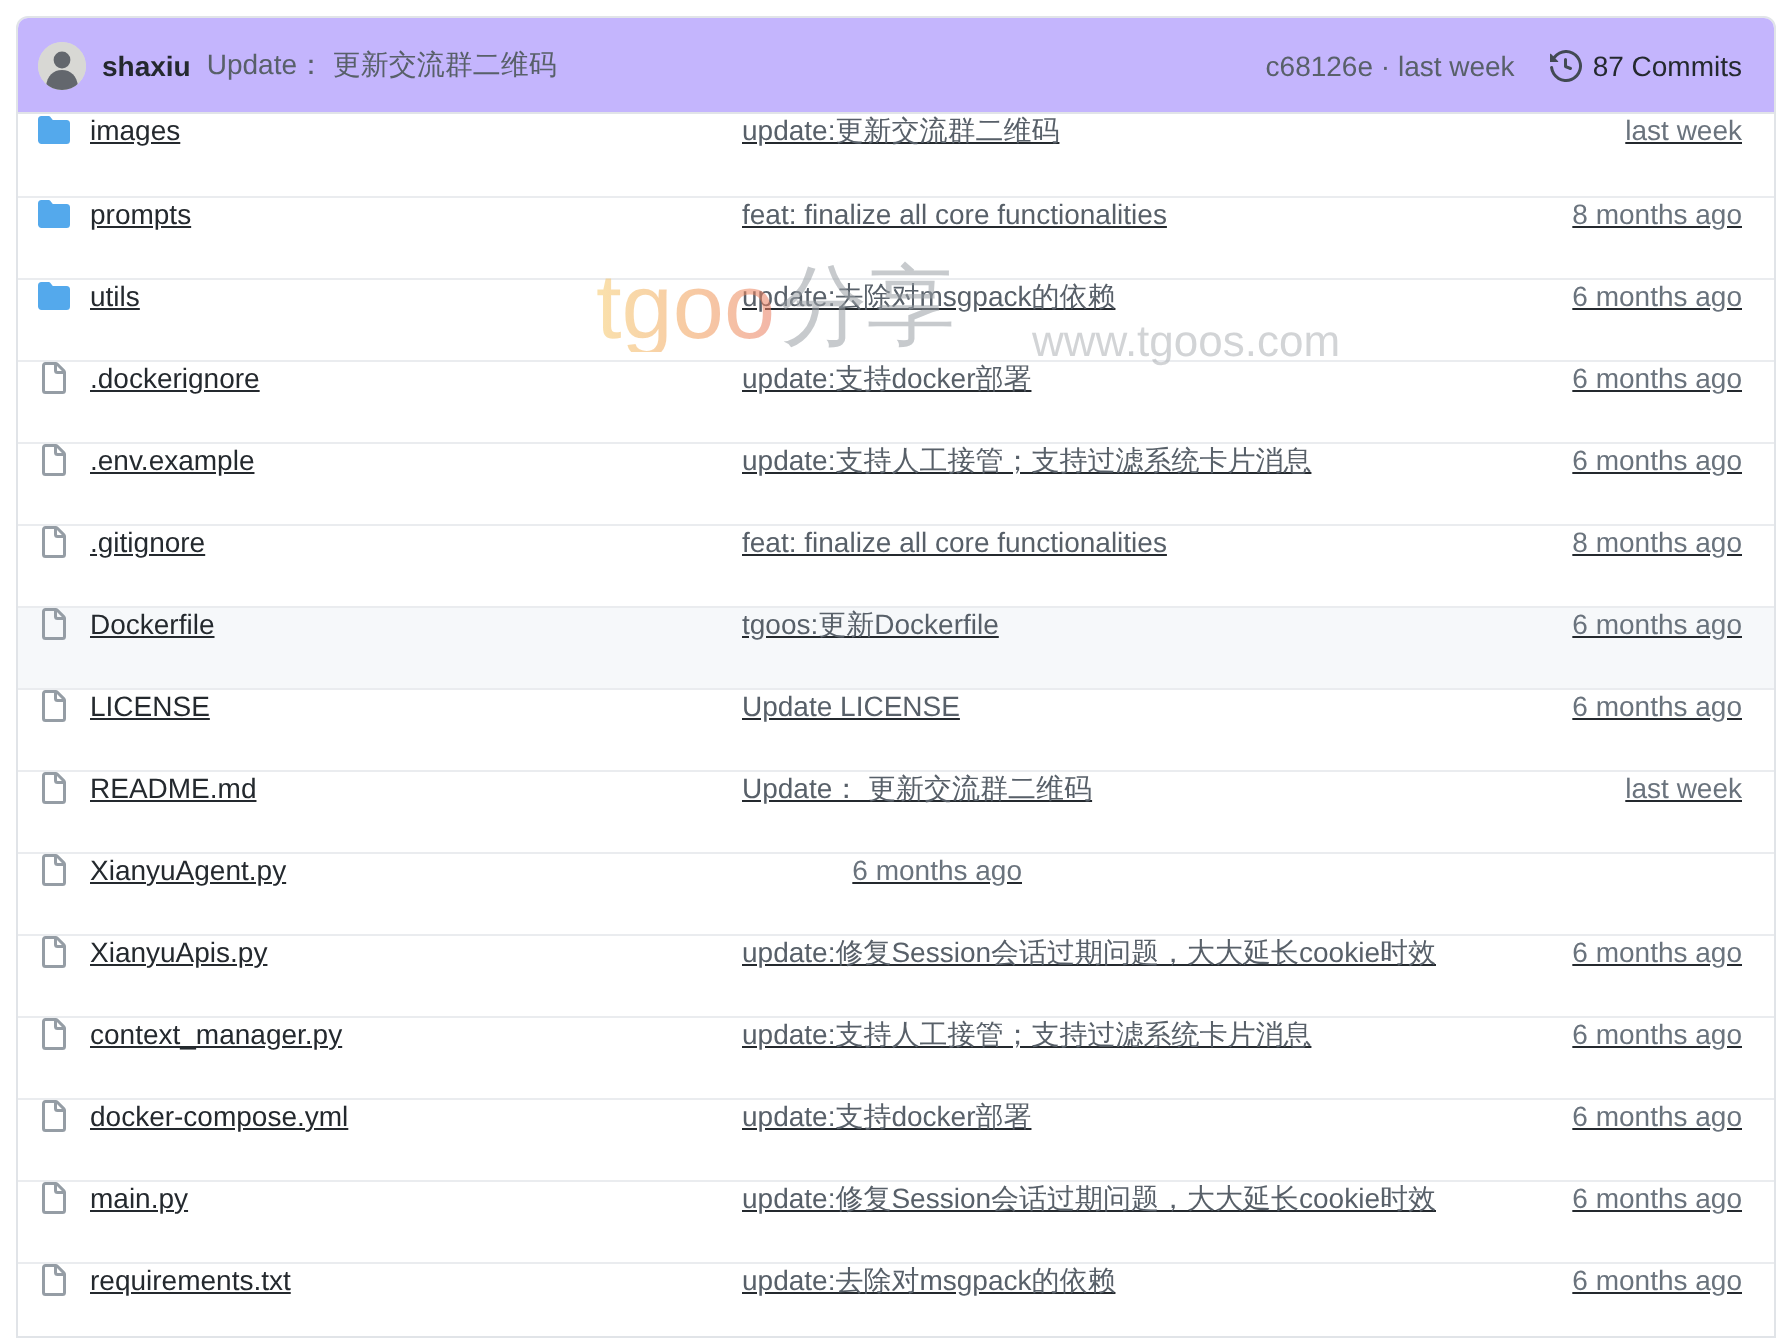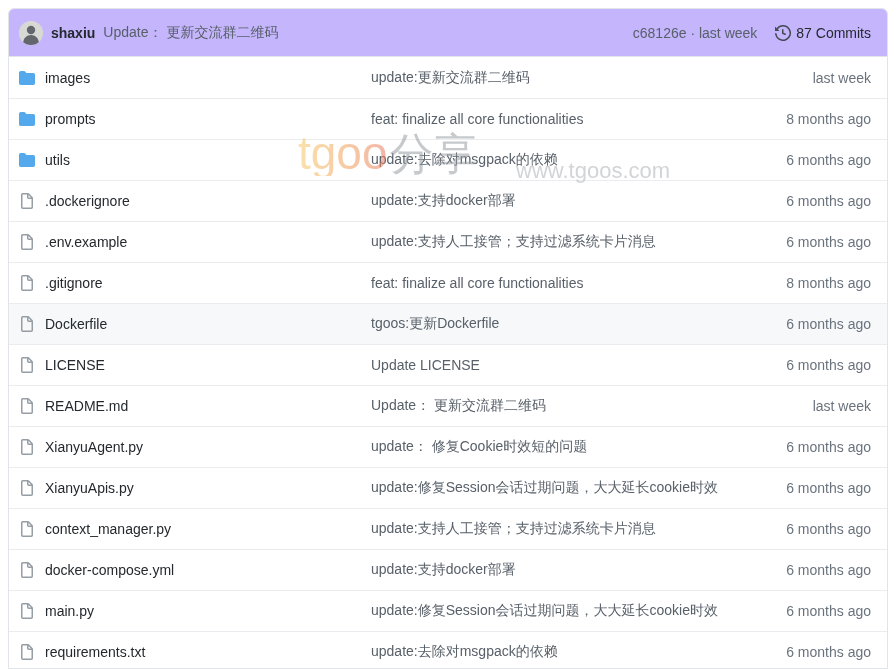--- a/index.html
+++ b/index.html
@@ -20,22 +20,22 @@
   }
   .commit-author { font-weight:700; color:#24292e; margin-right:8px; cursor:pointer; }
   .commit-msg { color:#586069; cursor:pointer; white-space:nowrap; overflow:hidden; }
   .header-right { margin-left:auto; display:flex; align-items:center; gap:18px; }
   .hash-time { color:#586069; white-space:nowrap; }
   .hash-time .hash { cursor:pointer; }
   .commits-link { display:flex; align-items:center; gap:5px; font-weight:400; color:#24292e; cursor:pointer; }
   .commits-link svg { display:block; }
   
   .row {
-    height:41px; display:flex; align-items:center;
-    border-top:1px solid #eaecef; padding:0 16px 0 10px; background:#fff; cursor:pointer;
+    height:41px; display:flex; 
+    border-top:1px solid #eaecef; padding:0 16px 0 10px; background:#fff; cursor:pointer;text-decoration:underline;
   }
   .row:first-child { border-top:none; }
   .row.highlight { background:#f6f8fa; }
   .cell-icon { width:16px; height:16px; flex:0 0 auto; margin-right:10px; display:flex; align-items:center; justify-content:center; }
   .cell-name { flex:0 0 326px; color:#24292e; text-decoration:none; white-space:nowrap; overflow:hidden; text-overflow:ellipsis; }
   .cell-msg { flex:1 1 auto; color:#586069; text-decoration:none; white-space:nowrap; overflow:hidden; text-overflow:ellipsis; padding-right:12px; }
   .cell-date { flex:0 0 140px; text-align:right; color:#6a737d; white-space:nowrap; }
   
   .watermark {
     position:absolute; left:298px; top:130px; z-index:5; pointer-events:none;
@@ -171,21 +171,20 @@
     <a class="cell-msg">Update： 更新交流群二维码</a>
     <span class="cell-date">last week</span>
   </div>
       <div class="row">
     <span class="cell-icon icon-slot">
           <svg width="16" height="16" viewBox="0 0 16 16" fill="#959da5">
             <path d="M2 1.75C2 .784 2.784 0 3.75 0h5.086c.464 0 .909.184 1.237.513l3.414 3.414c.329.328.513.773.513 1.237v9.086A1.75 1.75 0 0 1 12.25 16h-8.5A1.75 1.75 0 0 1 2 14.25Zm1.75-.25a.25.25 0 0 0-.25.25v12.5c0 .138.112.25.25.25h8.5a.25.25 0 0 0 .25-.25V6h-2.75A1.75 1.75 0 0 1 8 4.25V1.5Zm5.75.56v2.19c0 .138.112.25.25.25h2.19Z"></path>
           </svg>
         </span>
     <a class="cell-name">XianyuAgent.py</a>
-    <a class="cell-msg">update： 修复Cookie时效短的问题</a>
     <span class="cell-date">6 months ago</span>
   </div>
       <div class="row">
     <span class="cell-icon icon-slot">
           <svg width="16" height="16" viewBox="0 0 16 16" fill="#959da5">
             <path d="M2 1.75C2 .784 2.784 0 3.75 0h5.086c.464 0 .909.184 1.237.513l3.414 3.414c.329.328.513.773.513 1.237v9.086A1.75 1.75 0 0 1 12.25 16h-8.5A1.75 1.75 0 0 1 2 14.25Zm1.75-.25a.25.25 0 0 0-.25.25v12.5c0 .138.112.25.25.25h8.5a.25.25 0 0 0 .25-.25V6h-2.75A1.75 1.75 0 0 1 8 4.25V1.5Zm5.75.56v2.19c0 .138.112.25.25.25h2.19Z"></path>
           </svg>
         </span>
     <a class="cell-name">XianyuApis.py</a>
     <a class="cell-msg">update:修复Session会话过期问题，大大延长cookie时效</a>

